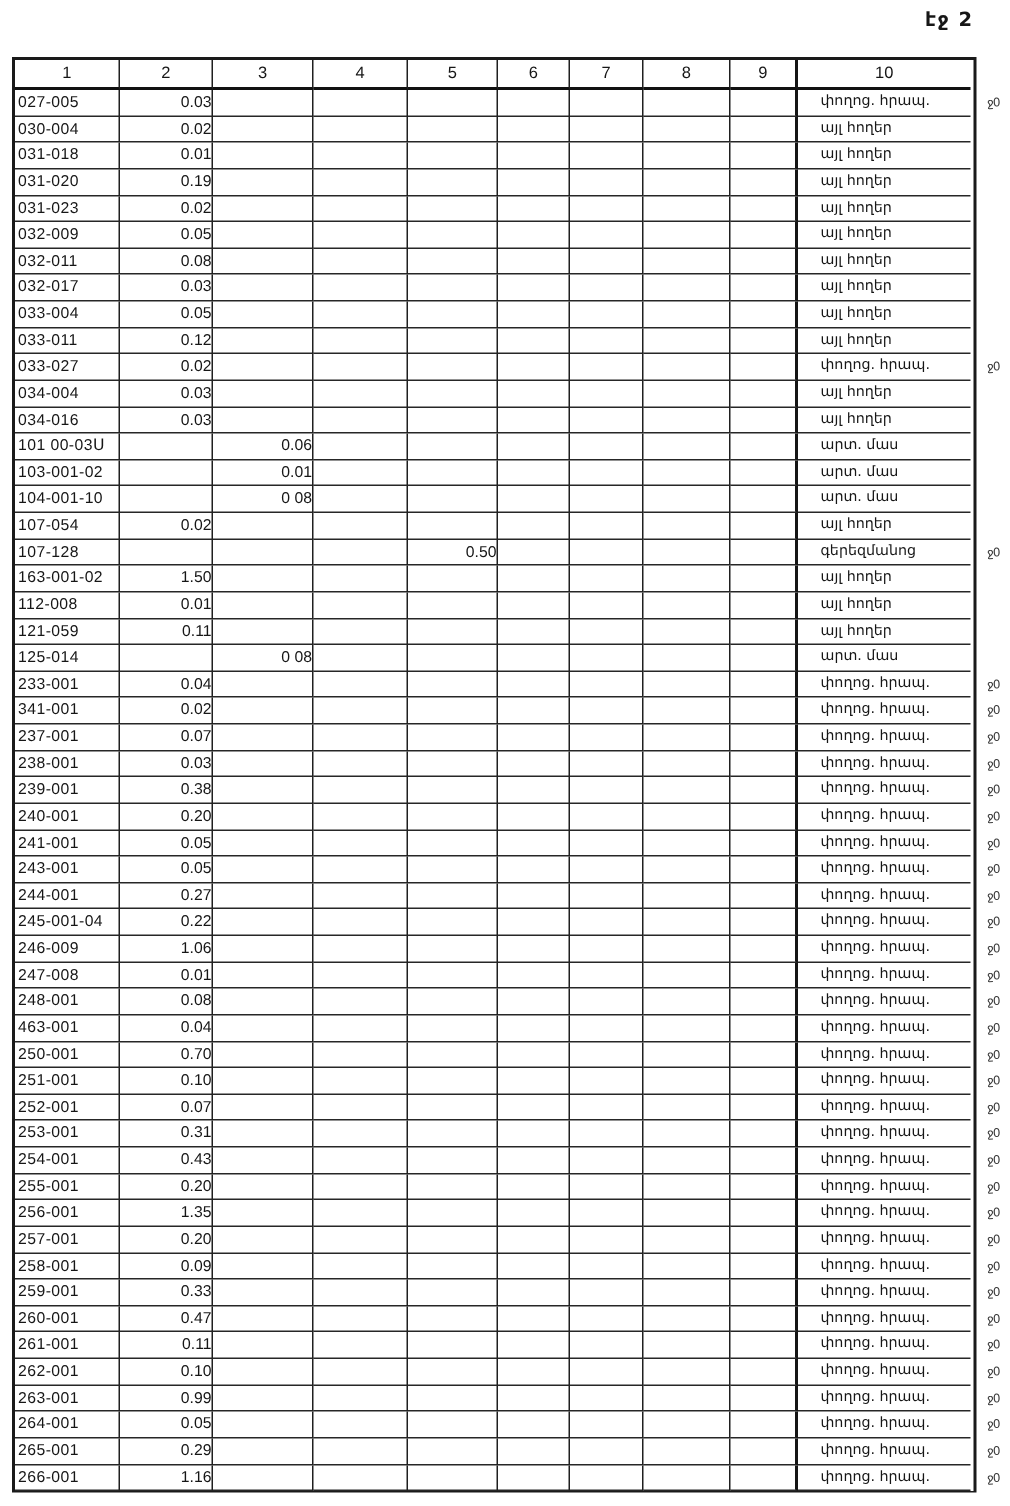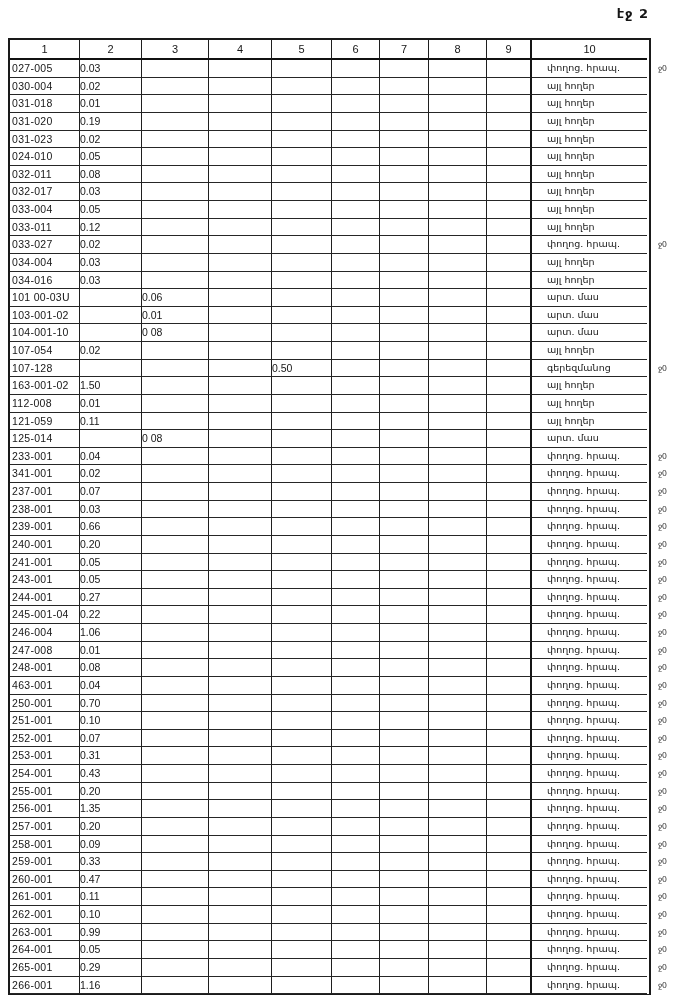--- a/index.html
+++ b/index.html
@@ -50,21 +50,21 @@
   .c2{width:62px;}
   .c3{width:67px;}
   .c4{width:63px;}
   .c5{width:60px;}
   .c6{width:48px;}
   .c7{width:49px;}
   .c8{width:58px;}
   .c9{width:45px;border-right:2px solid #151515;}
   .c10{width:115px;border-right:none;}
   .cell.code{padding-left:2px;text-align:left;letter-spacing:0.3px;}
-  .cell.val{text-align:left;}
+  .cell.val{text-align:right;}
   .cell.use{
     padding-left:15px;text-align:left;
     font-family:"DejaVu Sans",sans-serif;
     font-size:9.5px;
     line-height:16.5px;
   }
   .mark{
     position:absolute;
     left:648px;top:4px;
     font-size:8px;
@@ -149,21 +149,21 @@
           <div class="cell c3"></div>
           <div class="cell c4"></div>
           <div class="cell c5"></div>
           <div class="cell c6"></div>
           <div class="cell c7"></div>
           <div class="cell c8"></div>
           <div class="cell c9"></div>
           <div class="cell c10 use">այլ հողեր</div>
         </div>
         <div class="row">
-          <div class="cell c1 code">024-010</div>
+          <div class="cell c1 code">032-009</div>
           <div class="cell c2 val">0.05</div>
           <div class="cell c3"></div>
           <div class="cell c4"></div>
           <div class="cell c5"></div>
           <div class="cell c6"></div>
           <div class="cell c7"></div>
           <div class="cell c8"></div>
           <div class="cell c9"></div>
           <div class="cell c10 use">այլ հողեր</div>
         </div>
@@ -408,21 +408,21 @@
           <div class="cell c5"></div>
           <div class="cell c6"></div>
           <div class="cell c7"></div>
           <div class="cell c8"></div>
           <div class="cell c9"></div>
           <div class="cell c10 use">փողոց. հրապ.</div>
           <span class="mark">ջ0</span>
         </div>
         <div class="row">
           <div class="cell c1 code">239-001</div>
-          <div class="cell c2 val">0.66</div>
+          <div class="cell c2 val">0.38</div>
           <div class="cell c3"></div>
           <div class="cell c4"></div>
           <div class="cell c5"></div>
           <div class="cell c6"></div>
           <div class="cell c7"></div>
           <div class="cell c8"></div>
           <div class="cell c9"></div>
           <div class="cell c10 use">փողոց. հրապ.</div>
           <span class="mark">ջ0</span>
         </div>
@@ -485,21 +485,21 @@
           <div class="cell c4"></div>
           <div class="cell c5"></div>
           <div class="cell c6"></div>
           <div class="cell c7"></div>
           <div class="cell c8"></div>
           <div class="cell c9"></div>
           <div class="cell c10 use">փողոց. հրապ.</div>
           <span class="mark">ջ0</span>
         </div>
         <div class="row">
-          <div class="cell c1 code">246-004</div>
+          <div class="cell c1 code">246-009</div>
           <div class="cell c2 val">1.06</div>
           <div class="cell c3"></div>
           <div class="cell c4"></div>
           <div class="cell c5"></div>
           <div class="cell c6"></div>
           <div class="cell c7"></div>
           <div class="cell c8"></div>
           <div class="cell c9"></div>
           <div class="cell c10 use">փողոց. հրապ.</div>
           <span class="mark">ջ0</span>

